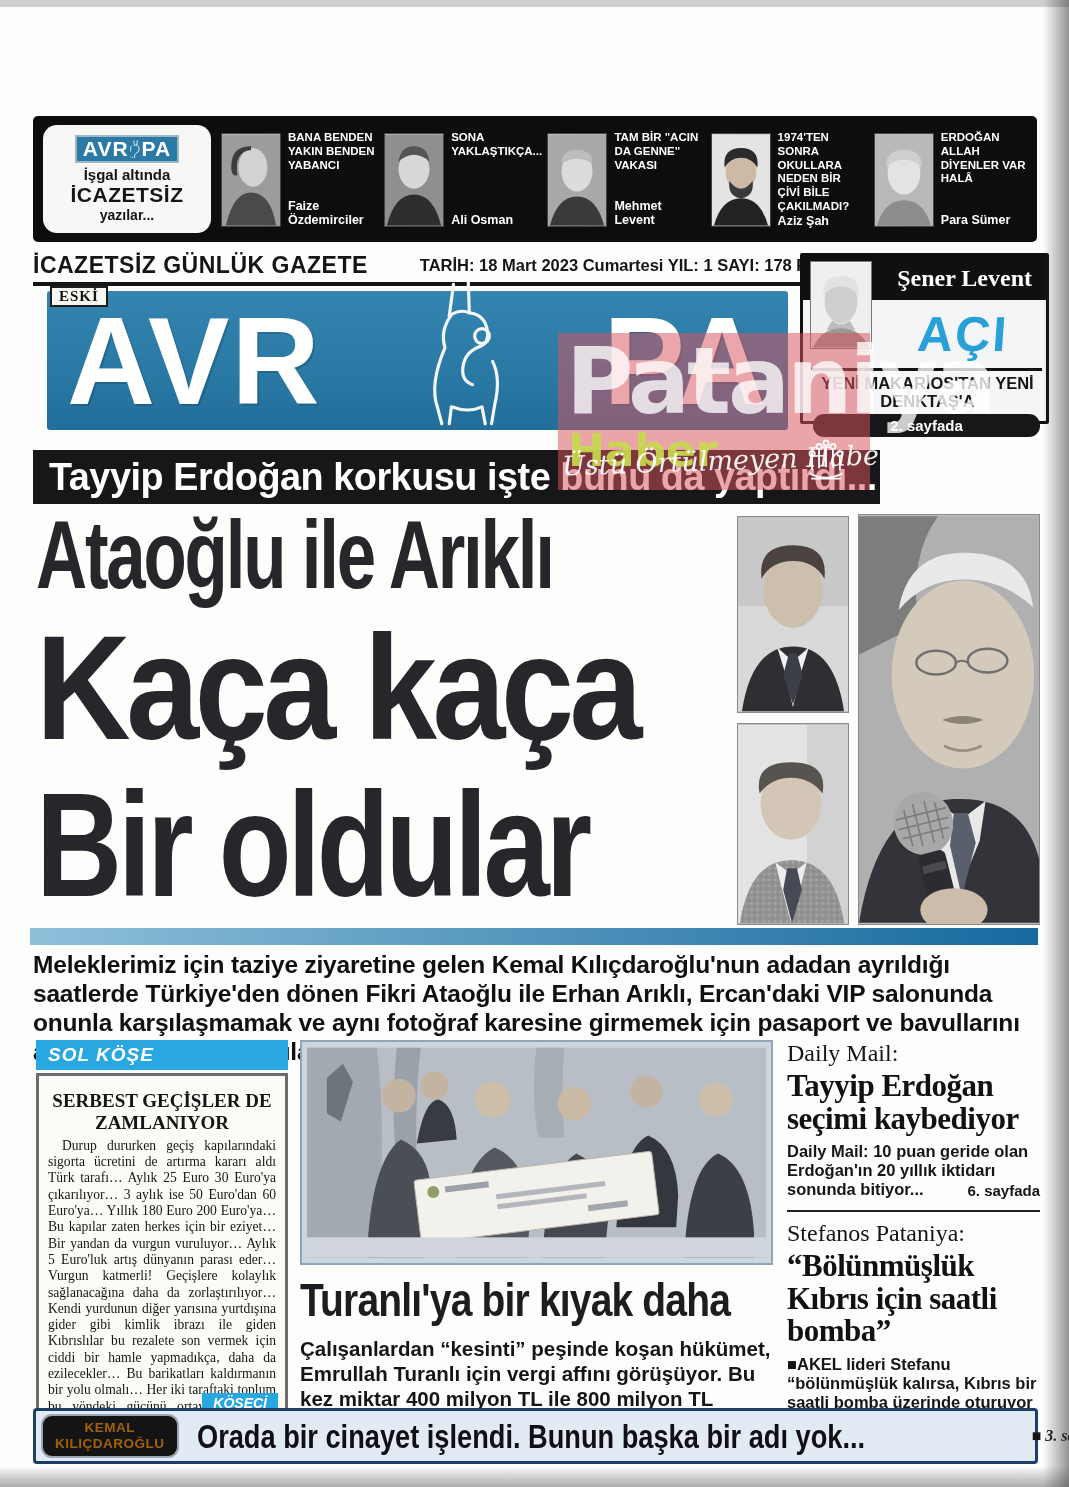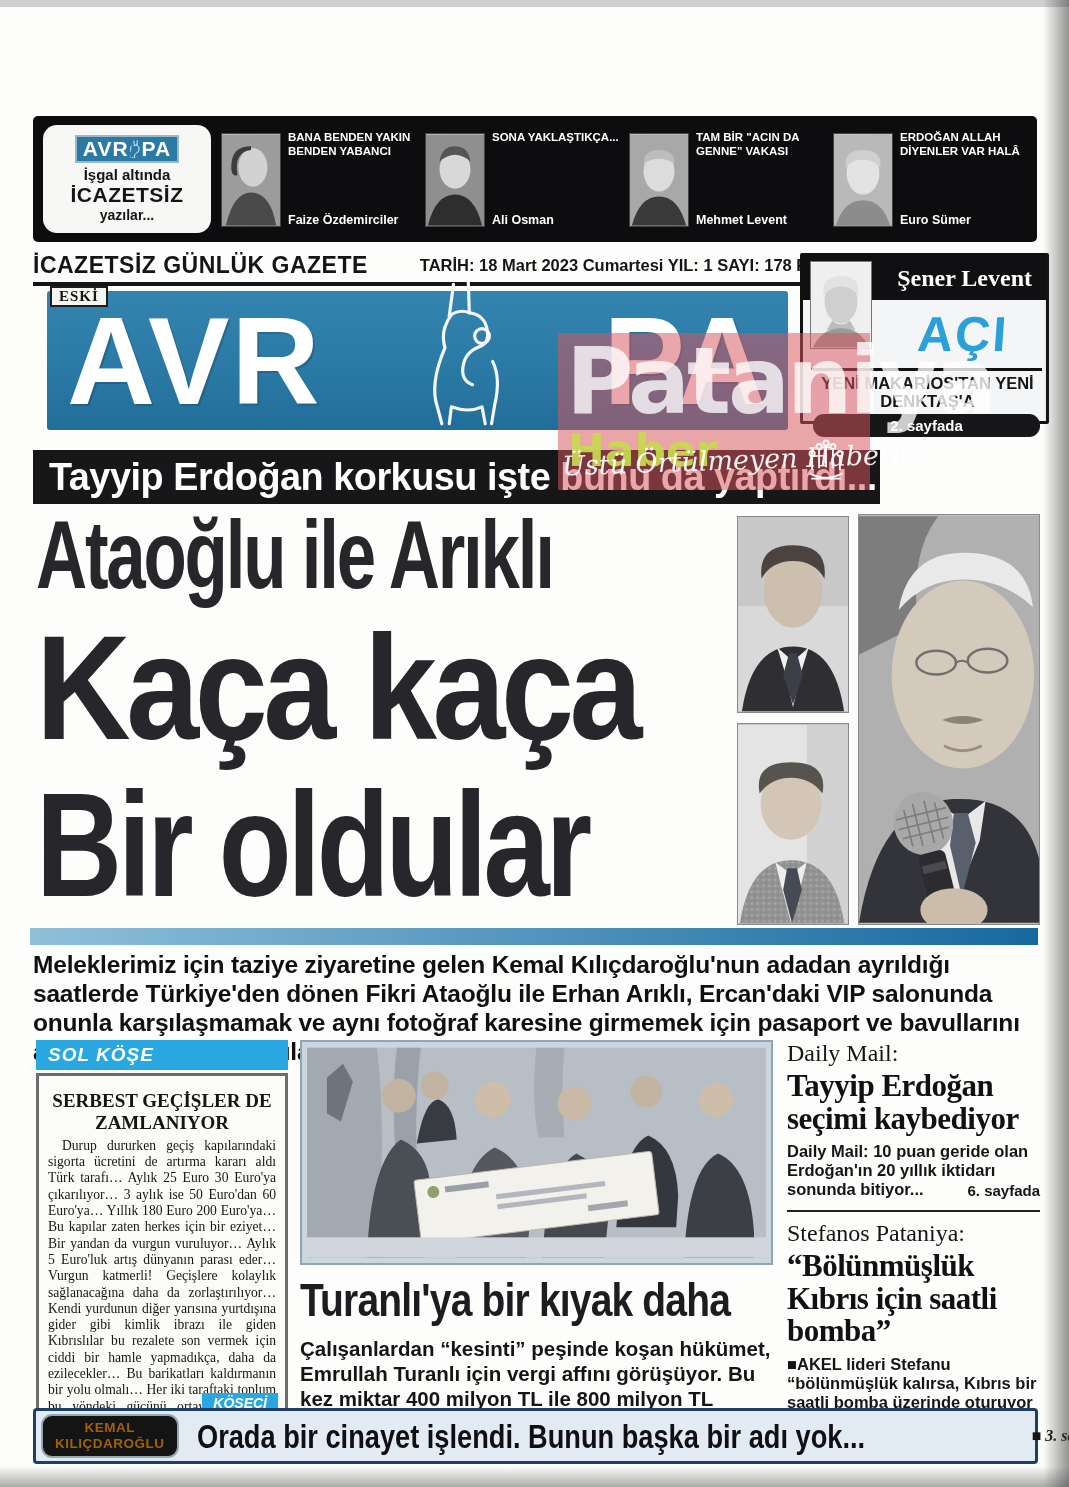--- a/index.html
+++ b/index.html
@@ -226,33 +226,48 @@
             <path d="M14 30 q0 -14 16 -14 q16 0 16 14 q-8 -5 -16 -5 q-8 0 -16 5z" fill="#bdbdbd"></path>
             <path d="M2 94 q8 -30 28 -30 q20 0 28 30 z" fill="#3a3a3a"></path>
           </svg>
       </div>
       <div class="col-txt">
         <div class="col-title">TAM BİR "ACIN DA GENNE" VAKASI</div>
         <div class="col-name">Mehmet Levent</div>
       </div>
     </div>
 
+    <div class="col-cell">
+      <div class="col-photo">
+        <svg viewBox="0 0 60 94">
+            <rect width="60" height="94" fill="#e4e4e4"></rect>
+            <ellipse cx="30" cy="38" rx="16" ry="21" fill="#cdb9a6"></ellipse>
+            <path d="M13 34 q-2 -20 17 -20 q19 0 17 20 q-6 -10 -17 -10 q-11 0 -17 10z" fill="#2b2b2b"></path>
+            <path d="M18 48 q12 16 24 0 q2 16 -12 18 q-14 -2 -12 -18z" fill="#3a3a3a"></path>
+            <path d="M2 94 q8 -28 28 -28 q20 0 28 28 z" fill="#222"></path>
+          </svg>
+      </div>
+      <div class="col-txt">
+        <div class="col-title">1974'TEN SONRA OKULLARA NEDEN BİR ÇİVİ BİLE ÇAKILMADI?</div>
+        <div class="col-name">Aziz Şah</div>
+      </div>
+    </div>
 
     <div class="col-cell">
       <div class="col-photo">
         <svg viewBox="0 0 60 94">
             <rect width="60" height="94" fill="#b9b9b9"></rect>
             <ellipse cx="30" cy="40" rx="17" ry="22" fill="#e3e3e3"></ellipse>
             <path d="M12 34 q-2 -18 18 -18 q20 0 18 18 q-6 -8 -18 -8 q-12 0 -18 8z" fill="#cfcfcf"></path>
             <path d="M2 94 q8 -26 28 -26 q20 0 28 26 z" fill="#8c8c8c"></path>
           </svg>
       </div>
       <div class="col-txt">
         <div class="col-title">ERDOĞAN ALLAH DİYENLER VAR HALÂ</div>
-        <div class="col-name">Euro Sümer</div>
+        <div class="col-name">Para Sümer</div>
       </div>
     </div>
   </div>
 
   <div class="dateline">
     <span class="dl-left">İCAZETSİZ GÜNLÜK GAZETE</span>
     <span class="dl-right">TARİH: 18 Mart 2023 Cumartesi  YIL: 1  SAYI: 178  FİYATI: 15 TL (KDV dahil)</span>
   </div>
 
   <div class="masthead">

